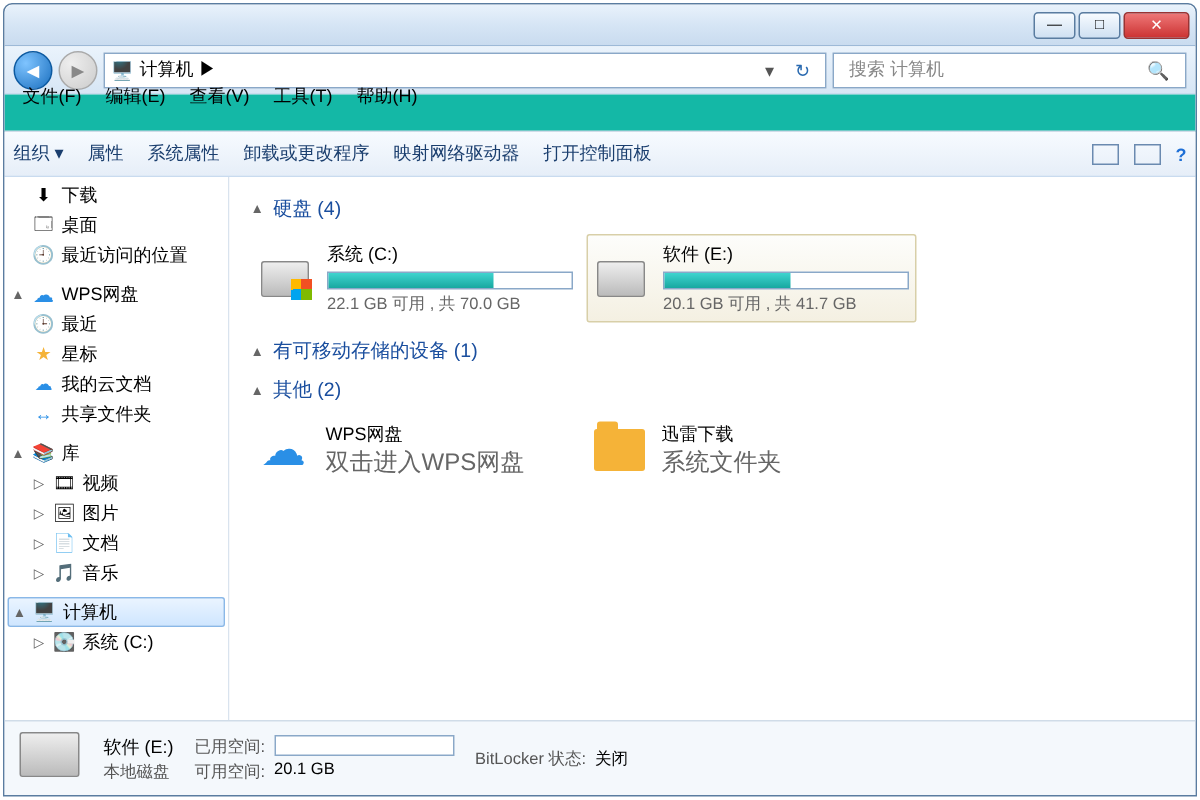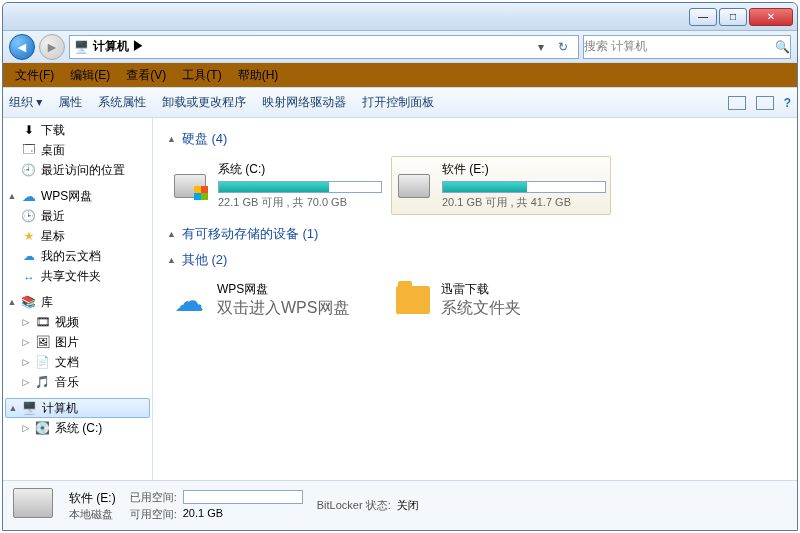--- a/index.html
+++ b/index.html
@@ -7,26 +7,26 @@
 .window { width: 796px; height: 529px; margin: 2px; border: 1px solid #5a7ca0; border-radius: 6px 6px 0 0; position: relative; background: #fff; display: flex; flex-direction: column; overflow: hidden; }
 .titlebar { height: 28px; background: linear-gradient(to bottom, #e9f2fb 0%, #d6e5f5 50%, #c9dbef 100%); display: flex; justify-content: flex-end; align-items: center; padding: 0 4px; border-radius: 6px 6px 0 0; border-bottom: 1px solid #9db9d7; }
 .win-btns { display: flex; gap: 0; }
 .win-btn { width: 28px; height: 18px; border: 1px solid #5a7ca0; border-radius: 3px; margin-left: 2px; display: flex; align-items: center; justify-content: center; font-size: 10px; background: linear-gradient(#f7fbff,#cfe0f2); cursor: pointer; }
 .win-close { width: 44px; background: linear-gradient(#e77,#c33); color:#fff; border-color:#933; }
 .nav-row { height: 32px; background: linear-gradient(to bottom,#eaf3fc,#d7e6f5); display: flex; align-items: center; padding: 0 6px; gap: 4px; border-bottom: 1px solid #c9dbef; }
 .nav-back, .nav-fwd { width: 26px; height: 26px; border-radius: 50%; display:flex; align-items:center; justify-content:center; color:#fff; font-size:14px; }
 .nav-back { background: radial-gradient(circle at 30% 30%, #7fc4ff, #1a6fbf); border:1px solid #0d5aa0; }
 .nav-fwd { background: radial-gradient(circle at 30% 30%, #eee, #ccc); border:1px solid #aaa; color:#888; }
 .addr-bar { flex: 1; height: 24px; background: #fff; border: 1px solid #8aa8c8; display: flex; align-items: center; padding: 0 4px; gap:4px; }
-.addr-text { flex:1;font-weight:bold; }
+.addr-text { flex:1; }
 .addr-drop { color:#555; padding:0 4px; }
 .addr-ref { width:22px; text-align:center; color:#2a6ab0; }
-.search-bar { width: 208px; height: 24px; background:#fff; border:1px solid #8aa8c8; display:flex; align-items:center; padding:0 0; color:#888; }
+.search-bar { width: 236px; height: 24px; background:#fff; border:1px solid #8aa8c8; display:flex; align-items:center; padding:0 10px; color:#888; }
 .search-bar .sicon { margin-left:auto; color:#2a6ab0; }
-.menu-row { height: 22px; background:#a16207; border-bottom:1px solid #d0dce8; display:flex; align-items:center; padding:12px 6px; gap:4px; }
+.menu-row { height: 22px; background:#14b8a6; border-bottom:1px solid #d0dce8; display:flex; align-items:flex-end; padding:12px 6px; gap:4px; }
 .menu-row span { padding: 2px 6px; cursor: default; }
 .tool-row { height: 30px; background: linear-gradient(#f7fbff,#e6eef8); border-bottom:1px solid #c9dbef; display:flex; align-items:center; padding:0 6px; gap: 16px; color:#1a3e6e; }
 .tool-row .org { font-weight: normal; display:flex; align-items:center; gap:4px;}
 .tool-right { margin-left:auto; display:flex; gap:10px; align-items:center; color:#2a6ab0; }
 .tool-right .ib { width:18px; height:14px; border:1px solid #6a8ab0; }
 .body-row { flex:1; display:flex; min-height:0; }
 .sidebar { width: 150px; background:#fff; border-right:1px solid #d9e3ee; overflow-y:auto; padding: 2px 0; }
 .side-group { margin-bottom: 6px; }
 .side-node { display:flex; align-items:center; height:20px; padding-left: 4px; gap:4px; cursor:default; }
 .side-node .tw { width:10px; text-align:center; color:#666; font-size:9px;}

